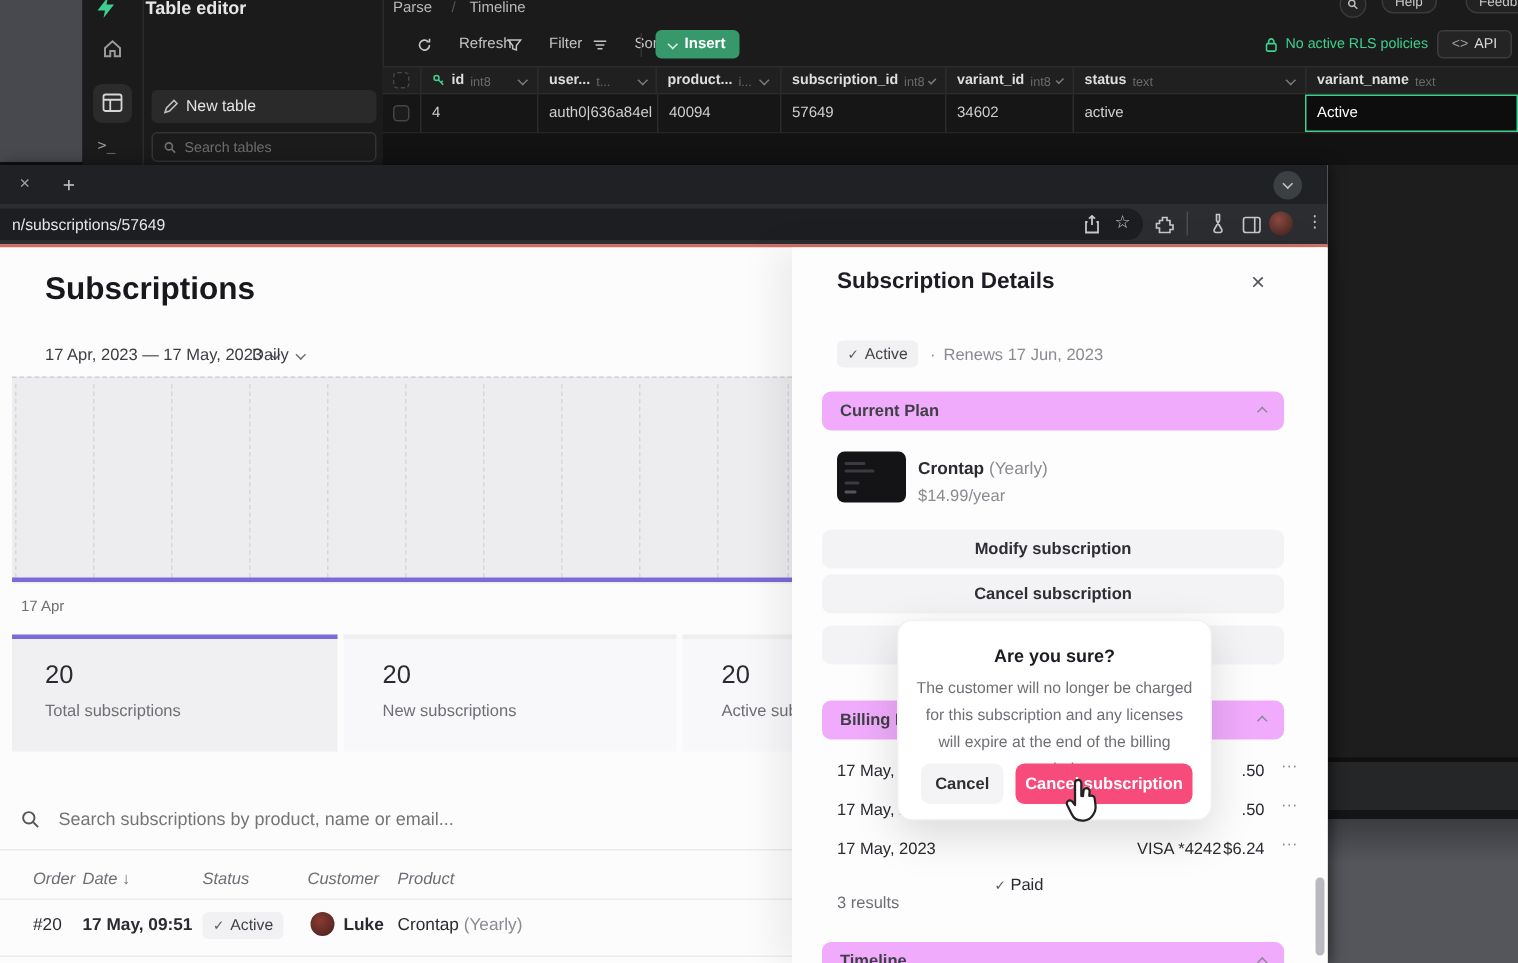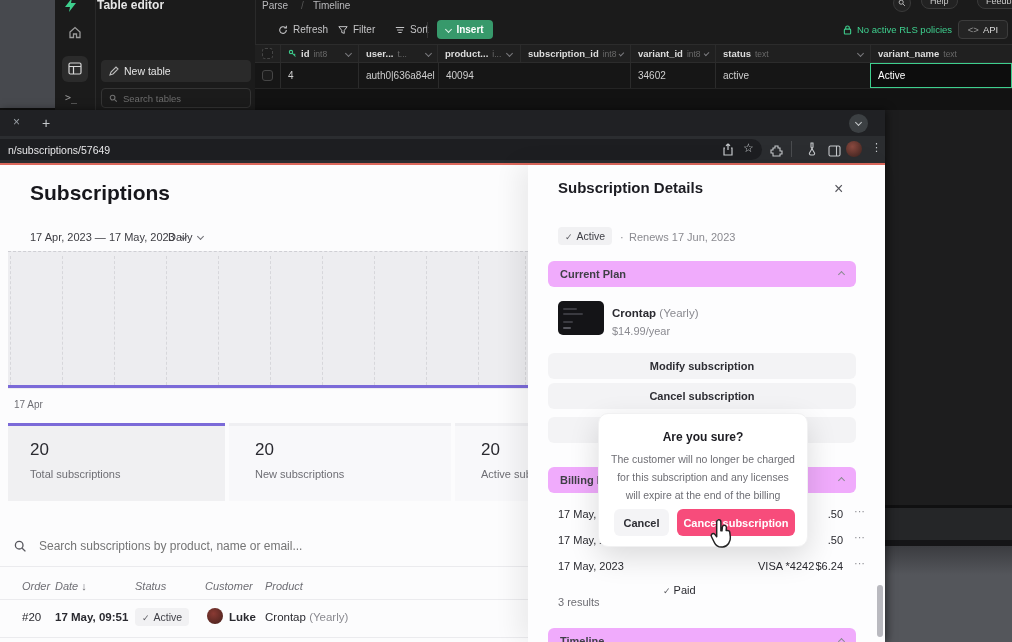--- a/index.html
+++ b/index.html
@@ -12,21 +12,21 @@
   .sb-right{left:885px;top:110px;width:127px;height:532px;background:#1d1d1e;}
   .sb-title{color:#e6e6e6;font-size:12px;font-weight:700;}
   .crumb{color:#b9b9bc;font-size:10px;}
   .crumb-sep{color:#555;}
   .pillbtn{border:1px solid #3a3a3a;border-radius:10px;color:#c9c9c9;font-size:9px;
     padding:2px 8px;background:#222;}
   .side-ic{color:#9a9a9a;font-size:13px;}
   .side-active{background:#2b2b2b;border-radius:6px;}
   .inp{background:#232323;border:1px solid #343434;border-radius:4px;color:#9a9a9a;
     font-size:9.5px;display:flex;align-items:center;padding:0 7px;gap:5px;}
-  .tbtn{color:#c4c4c6;font-size:10px;display:flex;align-items:center;gap:5px;}
+  .tbtn{color:#c4c4c6;font-size:10px;display:flex;align-items:center;gap:18px;}
   .insert-btn{background:#37996b;border-radius:4px;color:#fff;font-size:10px;font-weight:600;
     display:flex;align-items:center;justify-content:center;gap:5px;}
   .rls{color:#3ecf8e;font-size:9.5px;display:flex;align-items:center;gap:5px;}
   .api-btn{border:1px solid #3c3c3c;border-radius:4px;color:#d8d8d8;font-size:9.5px;
     display:flex;align-items:center;justify-content:center;gap:4px;background:#242424;}
   .ghead{background:#202020;border-top:1px solid #2c2c2c;border-bottom:1px solid #2c2c2c;}
   .gcell{position:absolute;top:0;height:100%;display:flex;align-items:center;gap:4px;
     padding:0 7px;border-left:1px solid #2b2b2b;}
   .gname{color:#dedede;font-size:9.5px;font-weight:700;}
   .gtype{color:#6a6a6a;font-size:8.5px;}
@@ -231,20 +231,23 @@
         </div>
       <div class="gcell" style="left:25px;width:78px;">
           <span class="gval">4</span>
         </div>
       <div class="gcell" style="left:103px;width:80px;overflow:hidden;">
           <span class="gval" style="white-space:nowrap;">auth0|636a84el</span>
         </div>
       <div class="gcell" style="left:183px;width:82px;">
           <span class="gval">40094</span>
         </div>
+      <div class="gcell" style="left:265px;width:110px;">
+          <span class="gval">57649</span>
+        </div>
       <div class="gcell" style="left:375px;width:85px;">
           <span class="gval">34602</span>
         </div>
       <div class="gcell" style="left:460px;width:155px;">
           <span class="gval">active</span>
         </div>
       <div class="gcell" style="left:615px;width:142px;background:#0d0d0d;border:1px solid #3ecf8e;">
           <span class="gval" style="color:#fff;">Active</span>
         </div>
     </div>

